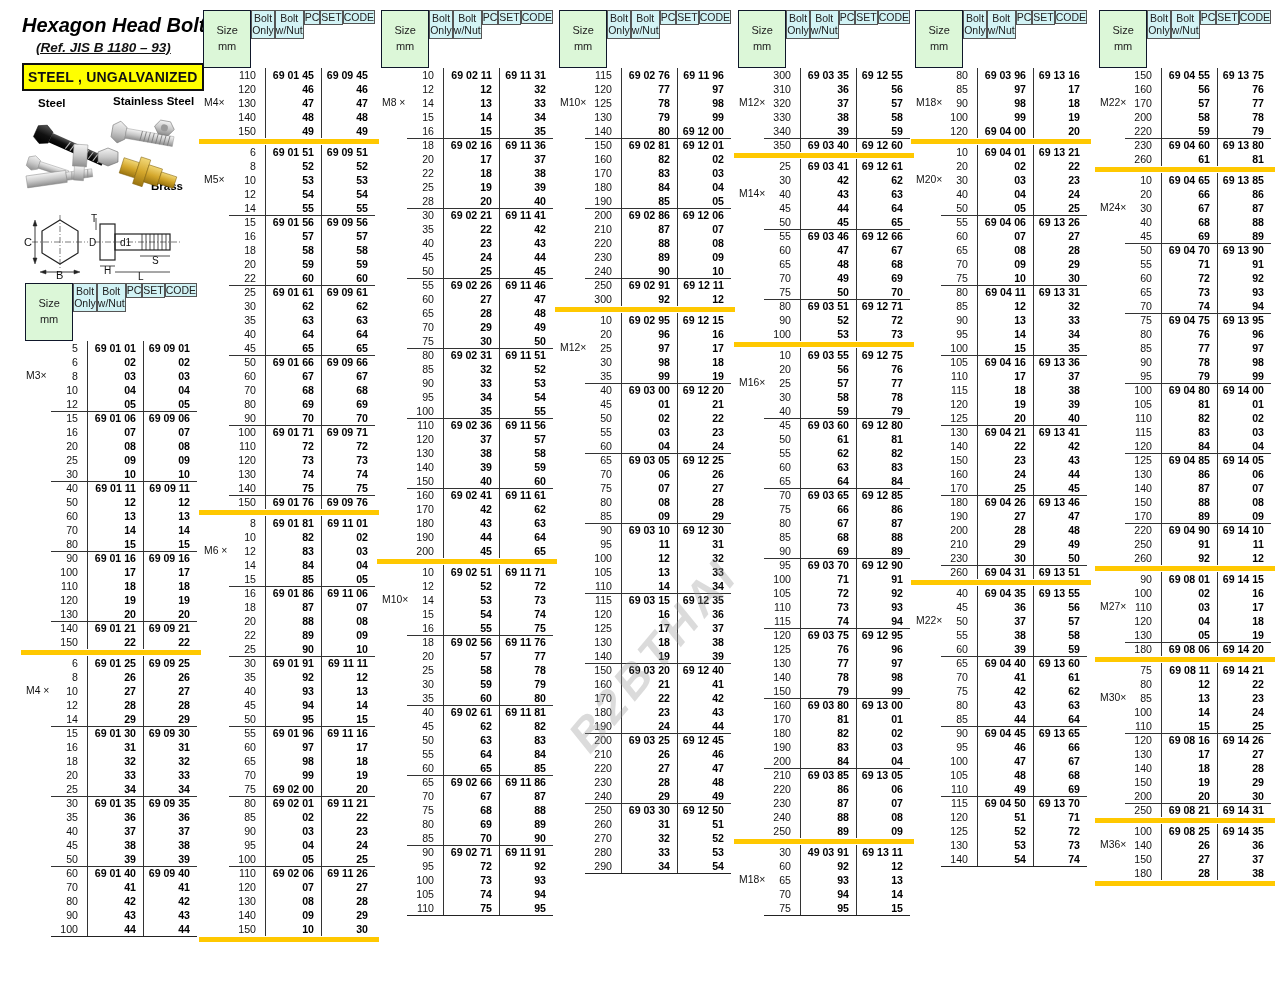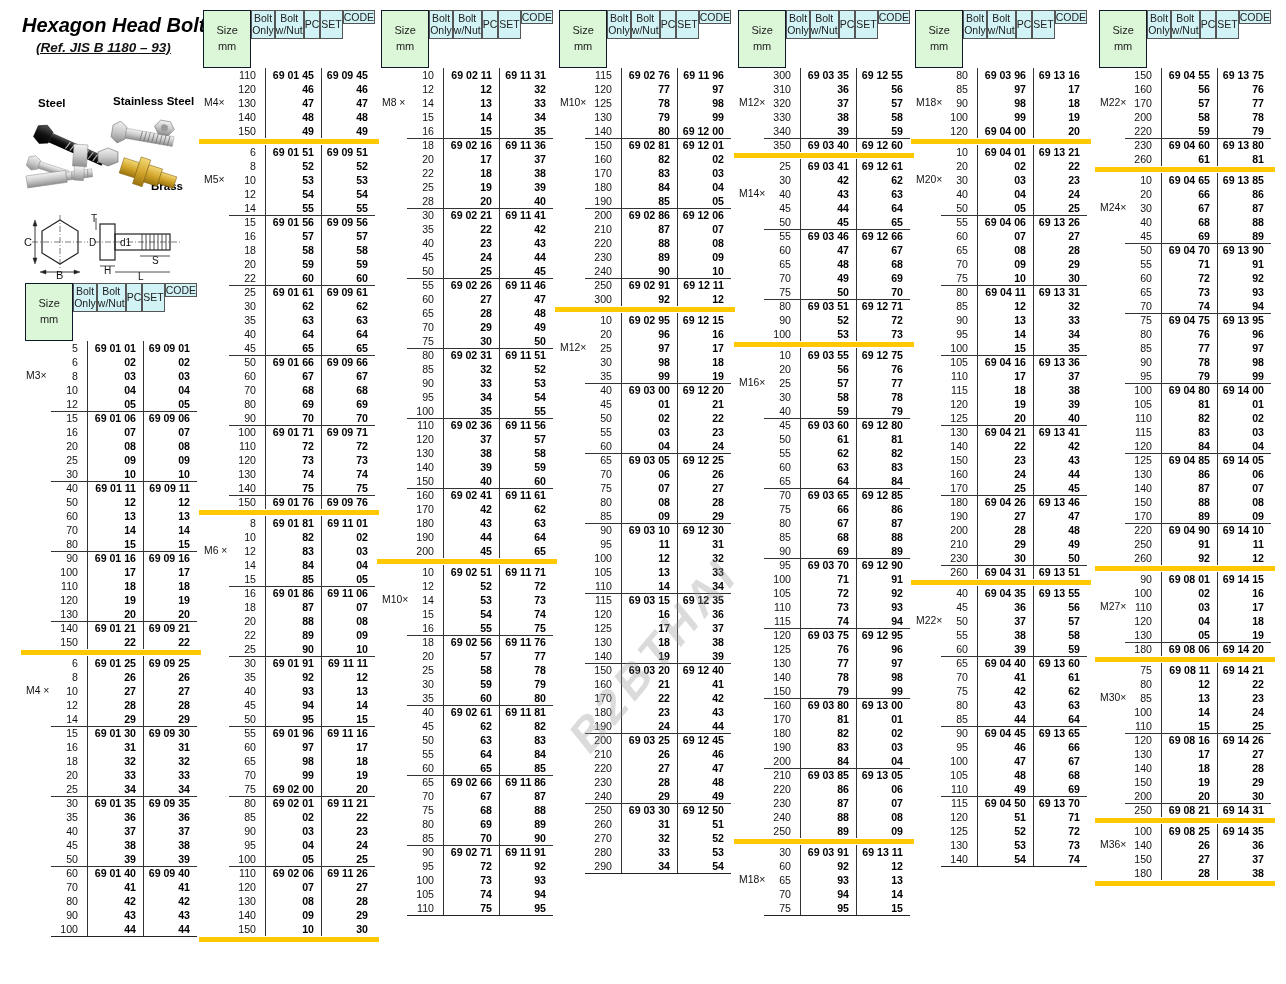--- a/index.html
+++ b/index.html
@@ -20,21 +20,21 @@
   #photos{position:absolute;left:22px;top:106px;width:176px;height:106px;}
   #dimdiagram{position:absolute;left:20px;top:212px;width:178px;height:68px;}
   
   .btable{position:absolute;width:172px;}
   .thead{display:flex;height:58px;}
   .hsize{width:62px;background:#dcf7d8;border:1px solid #0f172a;box-sizing:border-box;
          display:flex;align-items:center;justify-content:center;text-align:center;
          font-size:11px;color:#222;white-space:pre-line;line-height:1.45;}
   .hright{flex:1;display:flex;flex-direction:row;}
   .hrow1{display:flex;height:29px;}
-  .hrow2{display:flex;height:29px;border-radius:7px;}
+  .hrow2{display:flex;height:15px;border-radius:7px;}
   .hcell{flex:1;background:#d2f3f5;border:1px solid #555;box-sizing:border-box;
          display:flex;align-items:center;justify-content:center;text-align:center;
          font-size:10.5px;color:#222;white-space:pre-line;line-height:1.1;}
   .hrow3{height:14px;background:#d2f3f5;border:1px solid #555;box-sizing:border-box;
          text-align:right;font-size:10.5px;color:#222;line-height:12px;}
   .tbody{position:relative;}
   .trow{display:flex;height:14px;line-height:14px;font-size:10.6px;position:relative;}
   .trow.sep::before{content:"";position:absolute;left:26px;right:0;top:-0.5px;height:1px;background:#333;}
   .sz{width:62px;box-sizing:border-box;position:relative;text-align:right;padding-right:9px;color:#111;}
   .pfx{position:absolute;left:1px;top:0;font-size:10.4px;color:#111;}
@@ -49,20 +49,21 @@
              font-size:46px;font-weight:bold;font-style:italic;color:#9a9a9a;opacity:0.35;
              letter-spacing:5px;white-space:nowrap;pointer-events:none;}
   svg text{font-family:"Liberation Sans",sans-serif;}
 </style>
 </head>
 <body>
 
 <div class="leftpanel">
   <div class="title">Hexagon Head Bolts</div>
   <div class="ref">(Ref. JIS B 1180 – 93)</div>
+  <div class="badge">STEEL , UNGALVANIZED</div>
 </div>
 
 <div class="photo-label" id="lbl-steel">Steel</div>
 <div class="photo-label" id="lbl-stainless">Stainless Steel</div>
 <div class="photo-label" id="lbl-brass">Brass</div>
 
 <svg id="photos" viewBox="0 0 176 106">
   <defs>
     <linearGradient id="gSilver" x1="0" y1="0" x2="0" y2="1">
       <stop offset="0" stop-color="#f4f4f4"></stop>
@@ -1676,21 +1677,21 @@
         <div class="st">08</div>
       </div>
       <div class="trow">
         <div class="sz"><span>250</span></div>
         <div class="pc">89</div>
         <div class="st">09</div>
       </div>
       <div class="ydiv"></div>
       <div class="trow">
         <div class="sz"><span>30</span></div>
-        <div class="pc">69 03 91</div>
+        <div class="pc">49 03 91</div>
         <div class="st">69 13 11</div>
       </div>
       <div class="trow">
         <div class="sz"><span>60</span></div>
         <div class="pc">92</div>
         <div class="st">12</div>
       </div>
       <div class="trow">
         <div class="sz"><span class="pfx">M18×</span><span>65</span></div>
         <div class="pc">93</div>

